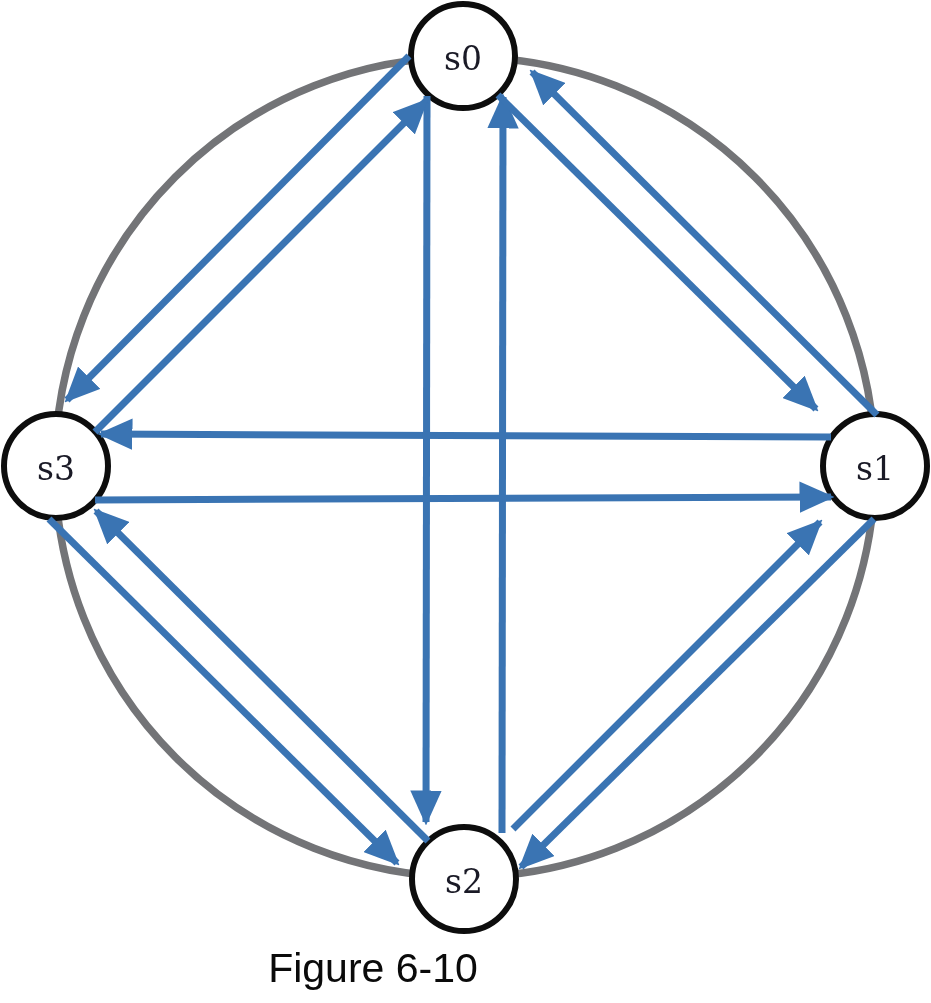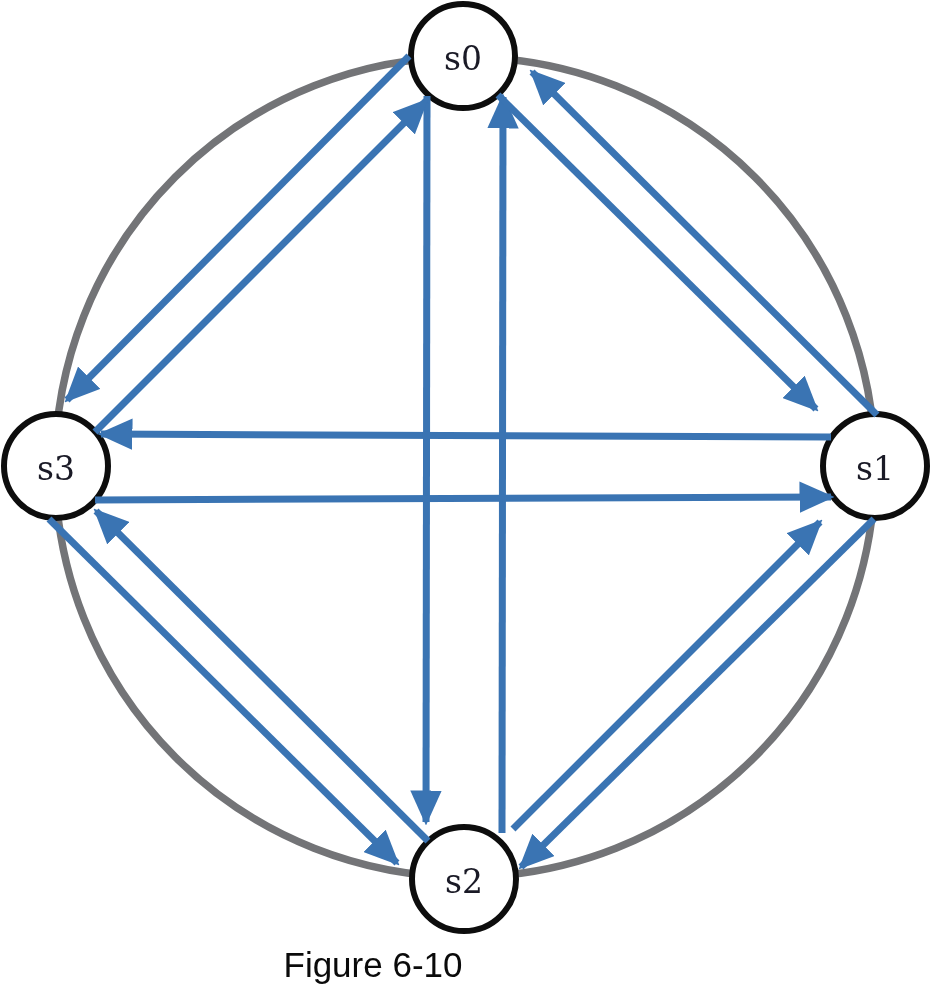--- a/index.html
+++ b/index.html
@@ -23,21 +23,21 @@
     position: absolute;
     left: 0;
     top: 0;
   }
   .caption {
     position: absolute;
     left: 0;
     top: 944px;
     width: 746px;
     text-align: center;
-    font-size: 35px;
+    font-size: 41px;
     line-height: 1.2;
     color: #0a0a0a;
     font-family: "Liberation Sans", sans-serif;
   }
 </style>
 </head>
 <body>
 
 <div class="figure-wrap">
   <svg class="diagram" xmlns="http://www.w3.org/2000/svg" width="931" height="1003" viewBox="0 0 931 1003">

